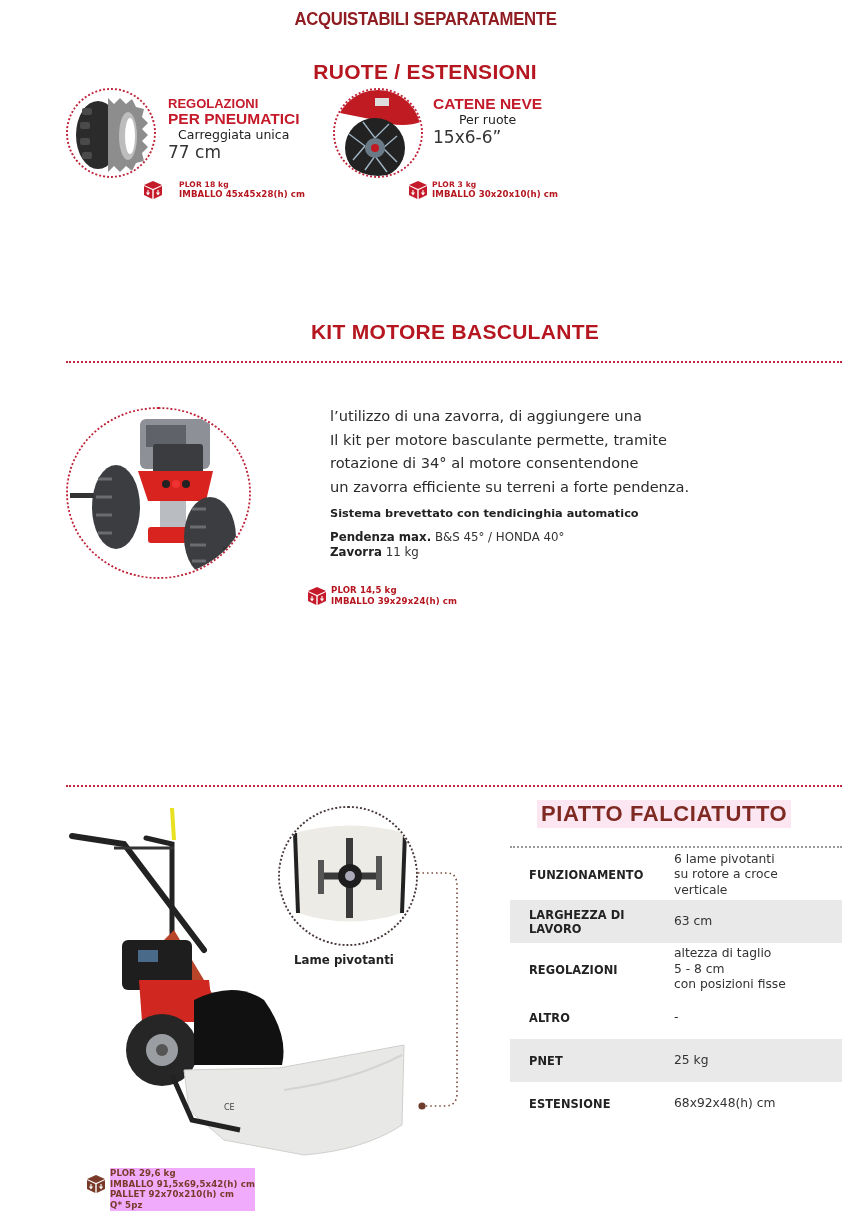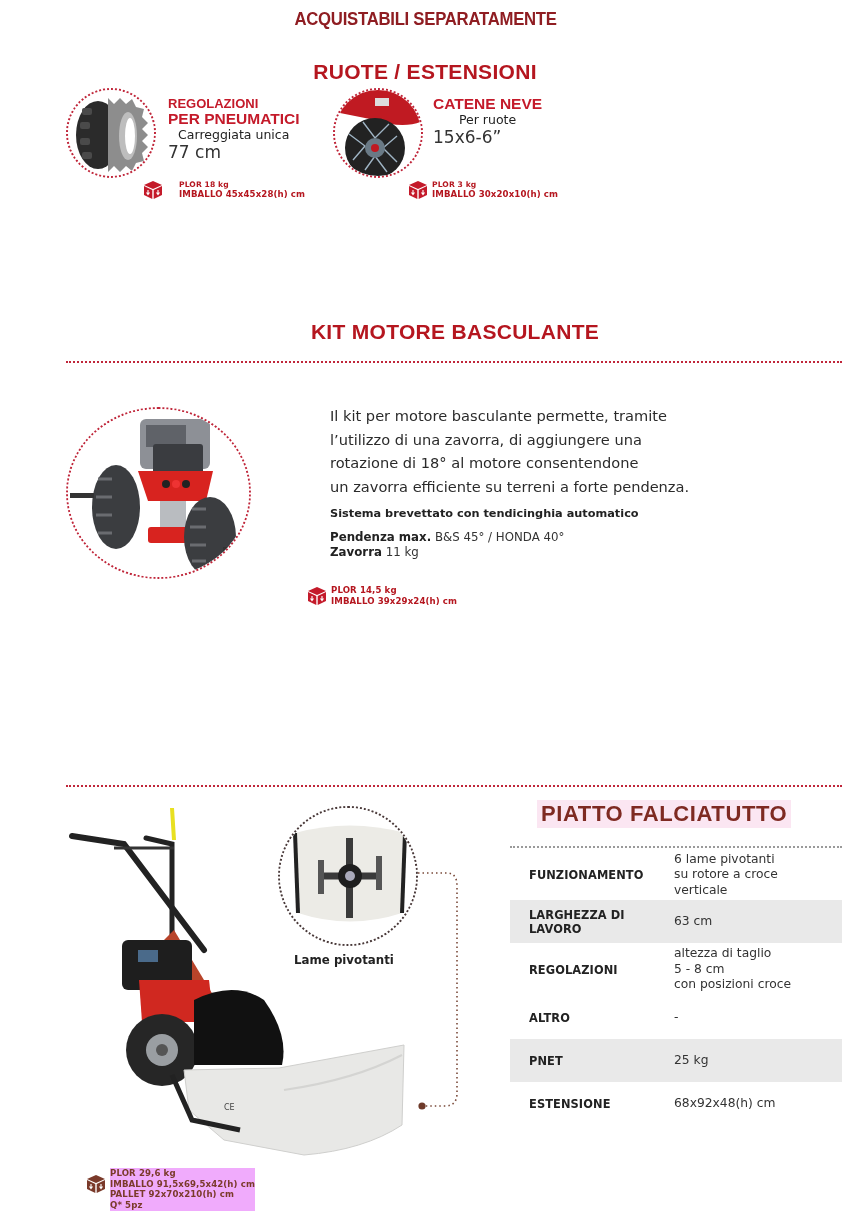--- a/index.html
+++ b/index.html
@@ -150,23 +150,23 @@
     <ellipse cx="142" cy="128" rx="26" ry="40" fill="#3b3d40"></ellipse>
     <g stroke="#6a6c70" stroke-width="3">
       <path d="M30 70 h14 M28 88 h16 M28 106 h16 M30 124 h14 M124 100 h14 M122 118 h16 M122 136 h16 M124 152 h14"></path>
     </g>
     <rect x="2" y="84" width="24" height="5" fill="#333"></rect>
     <rect x="155" y="138" width="26" height="5" fill="#333"></rect>
   </svg>
 </div>
 
 <div class="kit-desc">
+  <div>l’utilizzo di una zavorra, di aggiungere una</div>
   <div>Il kit per motore basculante permette, tramite</div>
-  <div>l’utilizzo di una zavorra, di aggiungere una</div>
-  <div>rotazione di 18° al motore consentendone</div>
+  <div>rotazione di 34° al motore consentendone</div>
   <div>un zavorra efficiente su terreni a forte pendenza.</div>
 </div>
 <div class="kit-patent">Sistema brevettato con tendicinghia automatico</div>
 <div class="kit-spec" style="top:530px;">
   <b>Pendenza max.</b>
   <span>B&amp;S 45° / HONDA 40°</span>
 </div>
 <div class="kit-spec" style="top:545px;">
   <b>Zavorra</b>
   <span>11 kg</span>
@@ -248,21 +248,21 @@
   </tr>
   <tr class="alt" style="height:43px;padding-left:48px;">
     <td class="k">LARGHEZZA DI LAVORO</td>
     <td class="v">63 cm</td>
   </tr>
   <tr style="height:53px;">
     <td class="k">REGOLAZIONI</td>
     <td class="v">
       <div>altezza di taglio</div>
       <div>5 - 8 cm</div>
-      <div>con posizioni croce</div>
+      <div>con posizioni fisse</div>
     </td>
   </tr>
   <tr style="height:43px;">
     <td class="k">ALTRO</td>
     <td class="v">-</td>
   </tr>
   <tr class="alt" style="height:43px;">
     <td class="k">PNET</td>
     <td class="v">25 kg</td>
   </tr>

